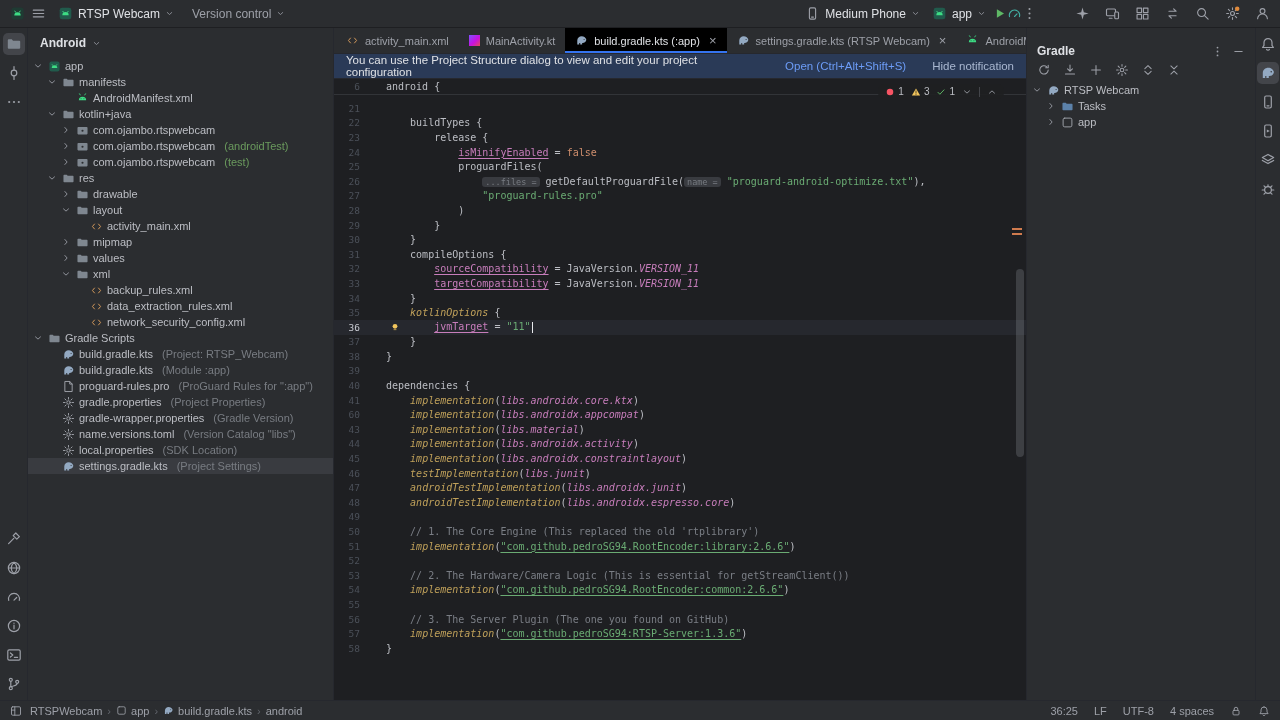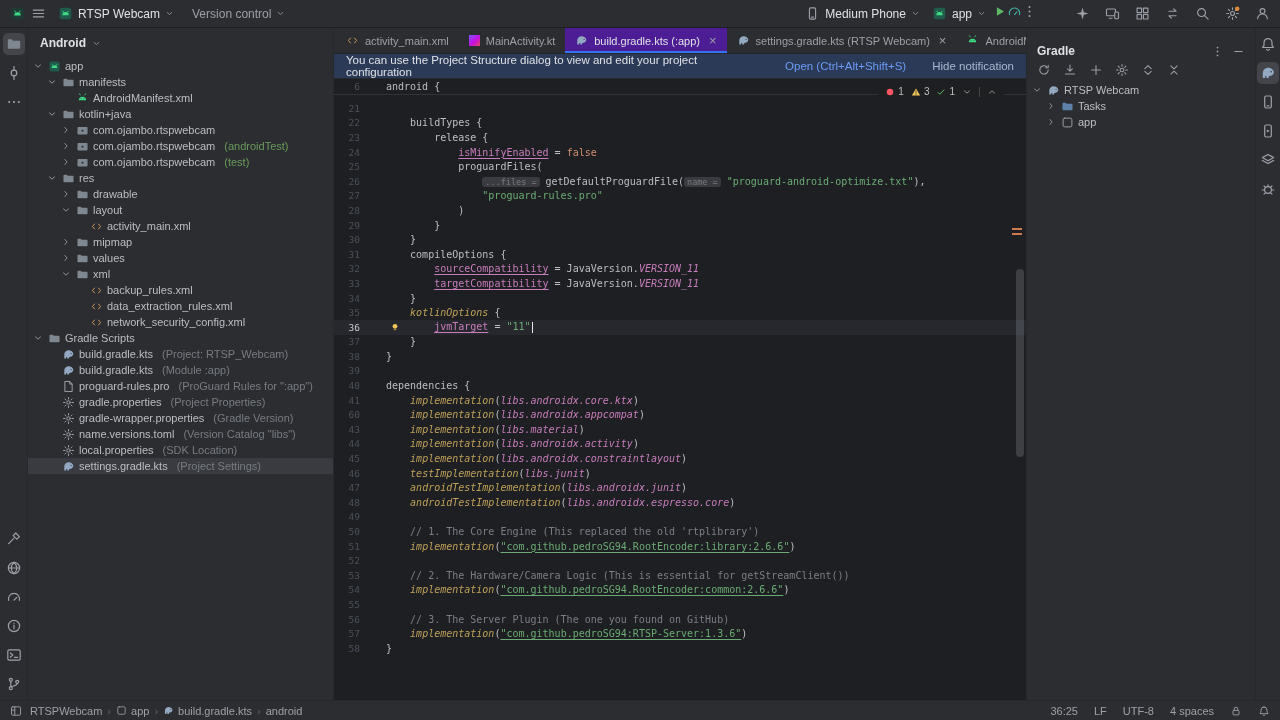--- a/index.html
+++ b/index.html
@@ -6,21 +6,21 @@
   html,body{width:1280px;height:720px;overflow:hidden;background:#1e1f22;
     font-family:"Liberation Sans","DejaVu Sans",sans-serif;color:#dfe1e5;}
   .app{width:1280px;height:720px;display:flex;flex-direction:column}
 
   
   .titlebar{flex:0 0 28px;height:28px;background:#2b2d30;border-bottom:1px solid #1e1f22;
     display:flex;align-items:center;padding:0 10px;gap:6px;font-size:12px}
   .tb-widget{display:flex;align-items:center;gap:5px;padding:2px 6px;border-radius:6px;color:#dfe1e5;white-space:nowrap}
   .tb-widget.vcs{color:#9da0a8}
   .tb-spacer{flex:1}
-  .tb-run{display:flex;align-items:flex-start;gap:0;margin-right:22px}
+  .tb-run{display:flex;align-items:center;gap:0;margin-right:22px}
   .tb-icons{display:flex;align-items:center;gap:15px;margin-left:10px}
   .ic{display:inline-flex;align-items:center;justify-content:center;color:#9da0a8;flex:0 0 auto}
   .ic svg{width:15px;height:15px;display:block}
   .chsm svg{width:9px;height:9px}
   .teal{color:#43b0a4}
 
   
   .main{flex:1;display:flex;min-height:0}
   .lstrip,.rstrip{width:28px;background:#2b2d30;display:flex;flex-direction:column;align-items:center;padding:5px 0;gap:7px}
   .lstrip{border-right:1px solid #26282e}
@@ -42,21 +42,21 @@
   .trow .ic svg{width:13px;height:13px}
   .hint{margin-left:5px}
   .hint.gray{color:#787c82}
   .hint.green{color:#6a9a5d}
 
   
   .editor{flex:1;display:flex;flex-direction:column;background:#1e1f22;min-width:0}
   .tabs{flex:0 0 26px;background:#2b2d30;display:flex;align-items:stretch;border-bottom:1px solid #26282e;padding-left:2px;font-size:11px}
   .tab{display:flex;align-items:center;gap:6px;padding:0 10px;color:#9da0a8;white-space:nowrap}
   .tab .ic svg{width:13px;height:13px}
-  .tab.active{background:#4c1d95;color:#dfe1e5;box-shadow:inset 0 -2px 0 #3574f0}
+  .tab.active{background:#000000;color:#dfe1e5;box-shadow:inset 0 -2px 0 #3574f0}
   .tab-close{margin-left:3px;font-size:13px;line-height:1;color:#9da0a8}
   .tabs-right{margin-left:auto;display:flex;align-items:center;gap:10px;padding:0 10px;color:#9da0a8}
   .tabs-right svg{width:12px;height:12px}
 
   .banner{flex:0 0 25px;background:#2a3a57;display:flex;align-items:center;gap:26px;padding:0 12px;font-size:11.5px;color:#dfe1e5;border-bottom:1px solid #26282e}
   .banner .spacer{flex:1}
   .blink{white-space:nowrap;cursor:default}
   .blink.open{color:#6c9cf7}
   .blink.hide{color:#a9b7d0}
 

